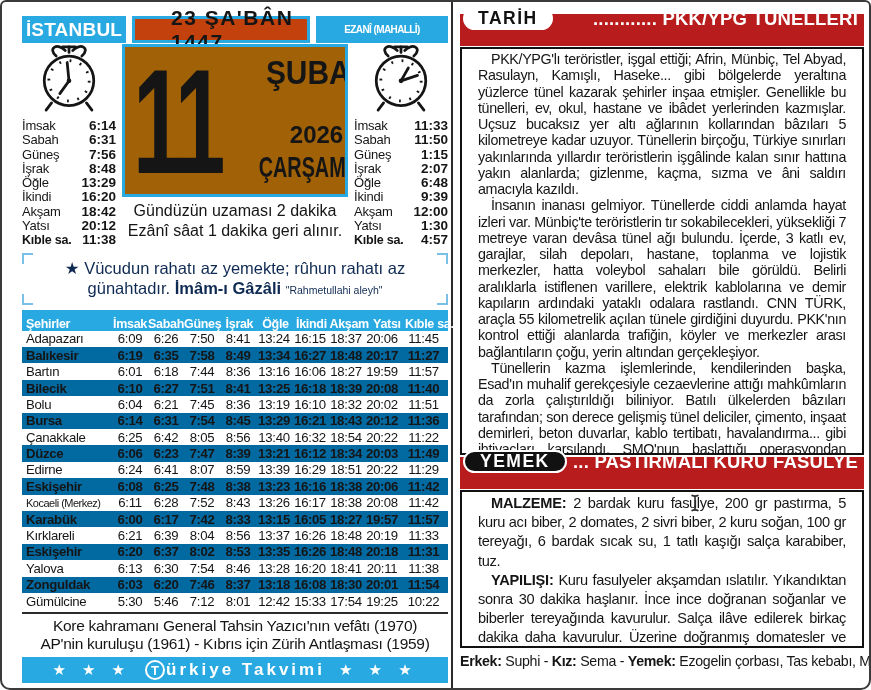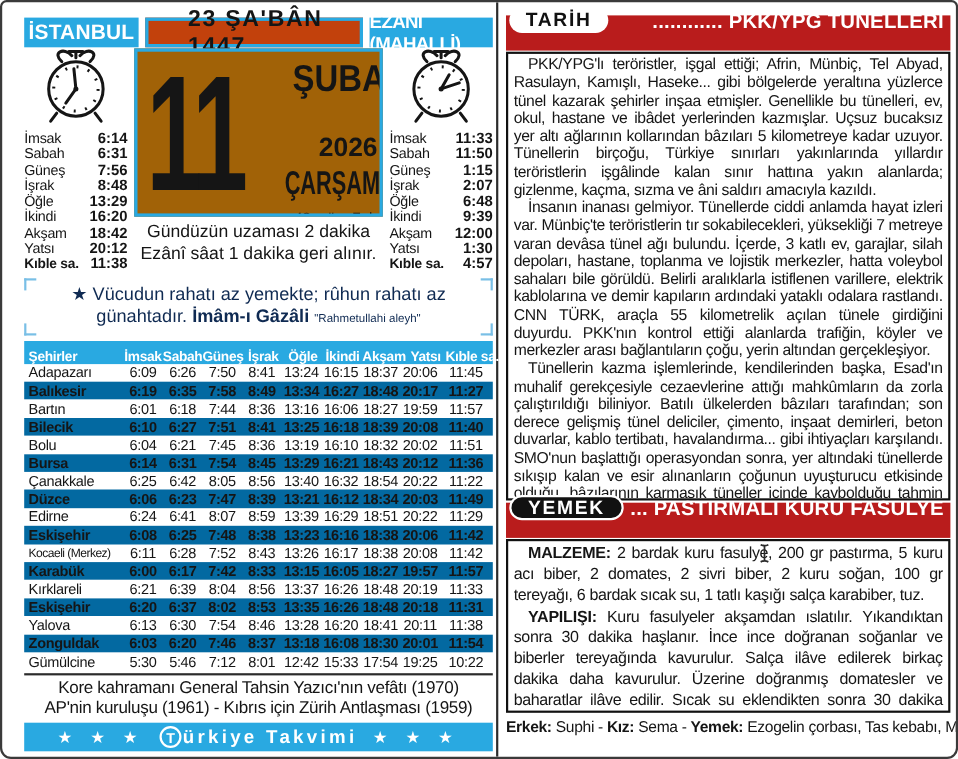--- a/index.html
+++ b/index.html
@@ -6,21 +6,21 @@
   body { background:#fff; font-family:"Liberation Sans", sans-serif; color:#151515; }
   .page { position:relative; width:871px; height:690px; background:#fff;
           border:2px solid #3a3a3a; border-radius:6px 6px 10px 10px; overflow:hidden; }
   .vdivider { position:absolute; left:449px; top:0; bottom:0; width:2px; background:#2b2b2b; }
 
   
   .left-panel { position:absolute; left:20px; top:14px; width:426px; }
   .top-row { display:flex; gap:6px; height:27px; }
   .badge { background:#29a9e1; color:#fff; font-weight:bold; display:flex; align-items:center; justify-content:center; }
   .badge-istanbul { width:104px; font-size:19px; letter-spacing:0.2px; }
-  .badge-ezani { width:112px; font-size:17px; letter-spacing:-0.6px; }
+  .badge-ezani { width:132px; font-size:10px; letter-spacing:-0.6px; }
   .hijri-box { flex:1; border:3px solid #29a9e1; background:#c2410c; display:flex; align-items:center; justify-content:center;
                font-weight:bold; font-size:21px; letter-spacing:1.5px;padding-left:36px; }
   .subheader { text-align:center; font-size:16px; height:20px; line-height:20px; }
   .subheader b { font-weight:bold; }
 
   .mid-row { display:flex; margin-top:1px; }
   .time-col { width:94px; display:flex; flex-direction:column; }
   .clock-wrap { align-self:center; height:72px; }
   .time-list { margin-top:2px; }
   .time-row { display:flex; justify-content:space-between; align-items:baseline; height:14.3px; font-size:13px; }
@@ -75,21 +75,21 @@
 
   
   .right-panel { position:absolute; left:458px; top:12px; width:404px; }
   .rbar { height:29px; background:#b91c1c; display:flex; align-items:flex-end; padding:16px 3px; }
   .pill { border-radius:13px; height:23px; display:flex; align-items:center; padding:0 15px;
           font-weight:bold; font-size:17.5px; letter-spacing:1.5px; }
   .pill-white { background:#fff; color:#111; }
   .pill-black { background:#111; color:#fff; border:2px solid #fff; }
   .rtitle { flex:1; text-align:right; color:#fff; font-weight:bold; font-size:18.5px;
             letter-spacing:0.2px; white-space:nowrap; padding-right:3px; }
-  .abox { border:2px solid #111; margin-top:1px; padding:2px 5px; overflow:hidden; }
+  .abox { border:2px solid #111; margin-top:1px; padding:2px 16px; overflow:hidden; }
   .abox.tarih-box { height:408px; }
   .abox.yemek-box { height:158px; }
   .apara { text-align:justify; font-size:14.3px; line-height:16.25px; letter-spacing:-0.35px; text-indent:13px; }
   .rpara { text-align:justify; font-size:14.6px; line-height:19.2px; letter-spacing:-0.35px; text-indent:13px; }
   .rpara b { letter-spacing:-0.2px; }
   .names-line { margin-top:5px; font-size:14.2px; letter-spacing:-0.3px; white-space:nowrap; }
   .names-line b { font-weight:bold; }
 
   .ibeam { position:absolute; left:688px; top:492px; }
 </style>

